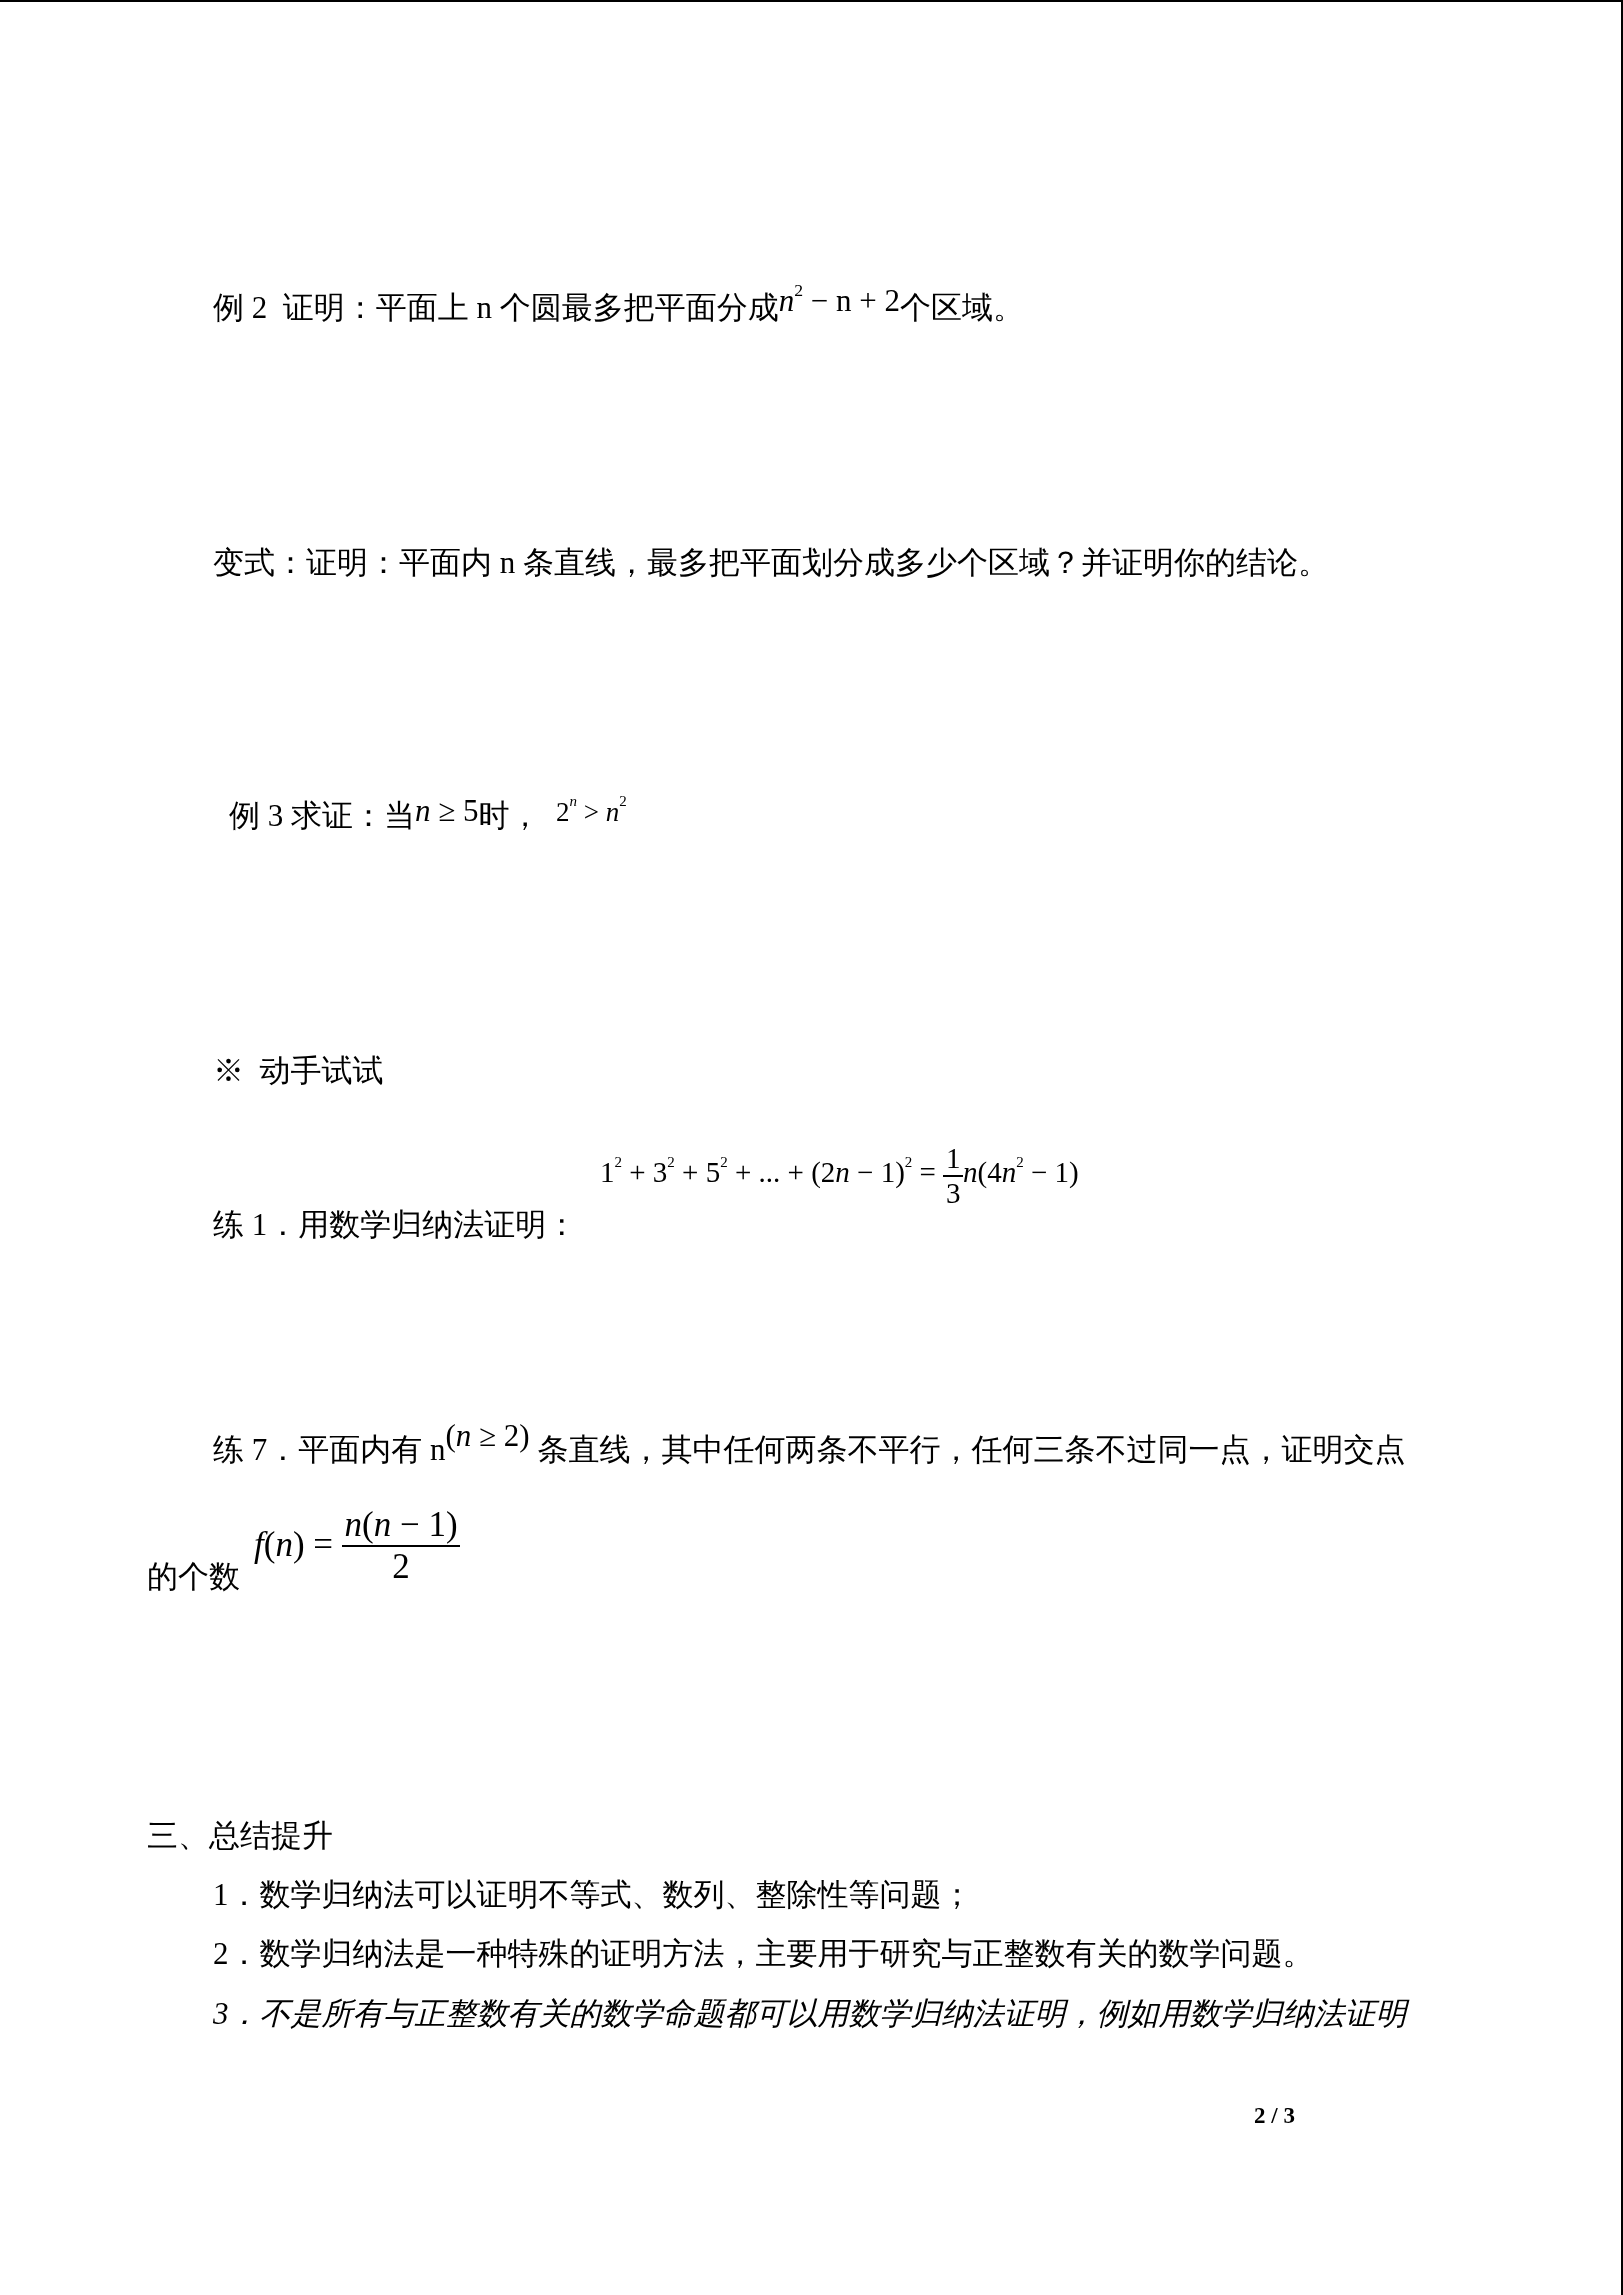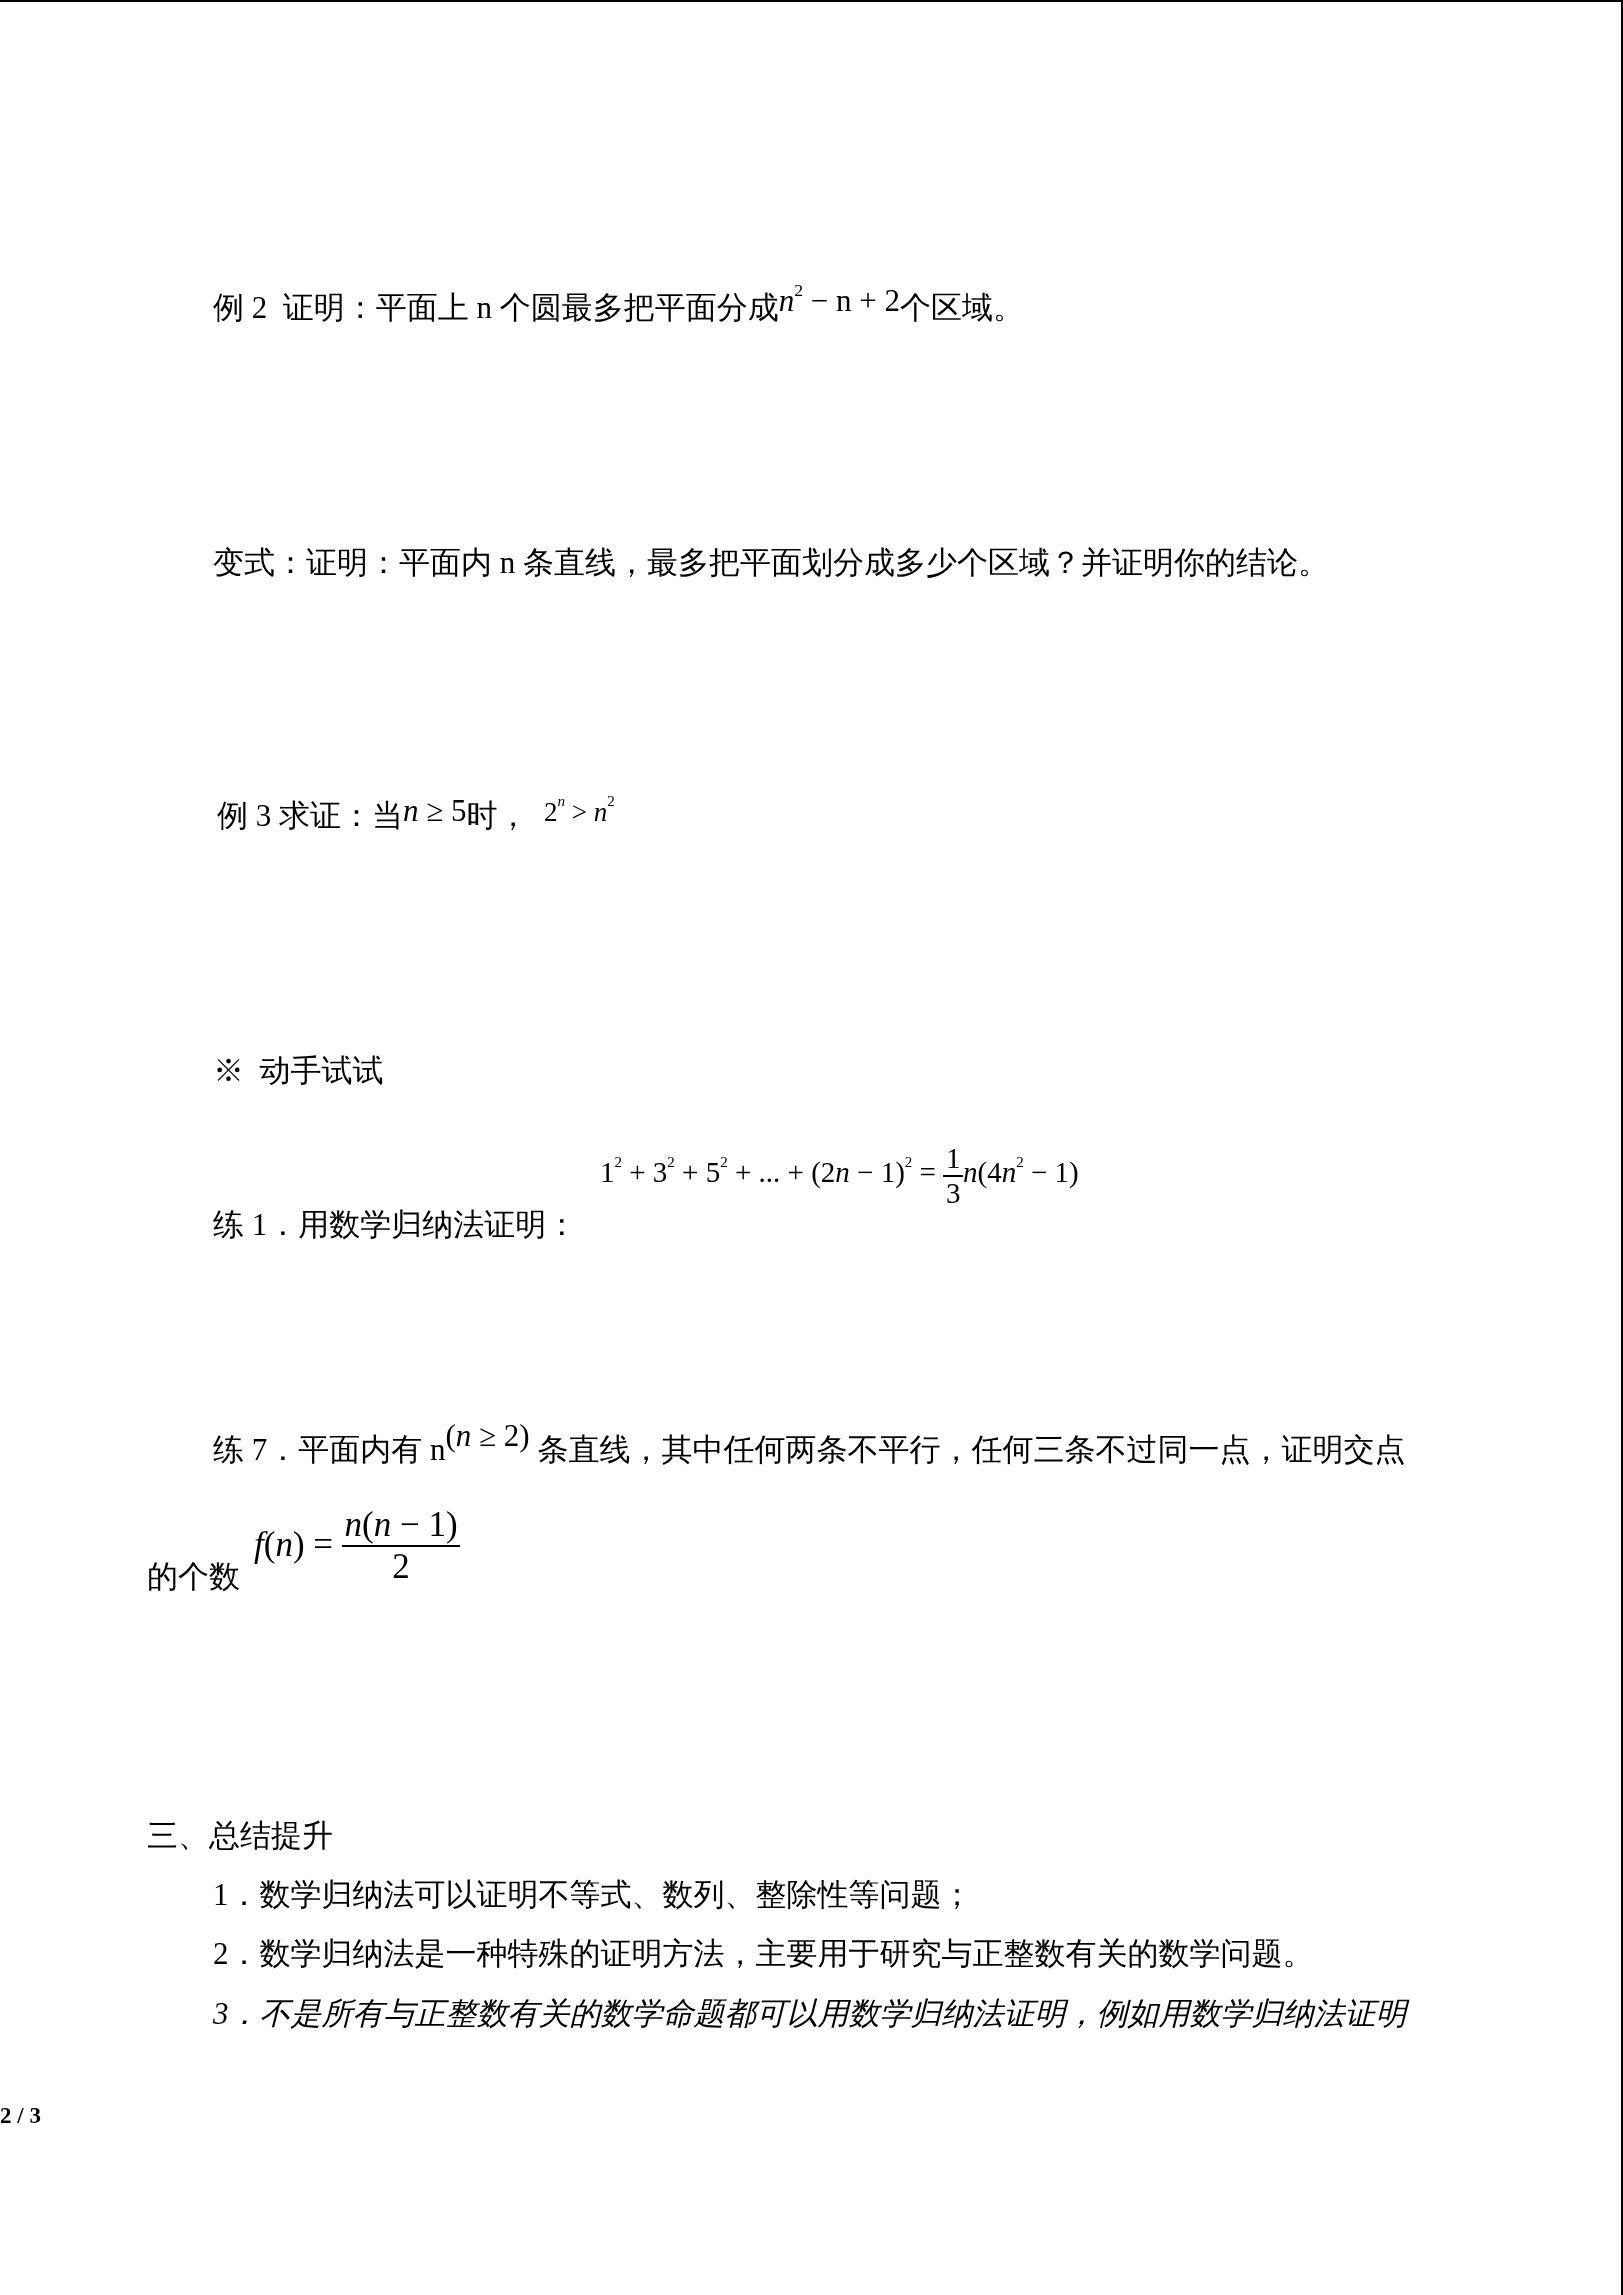--- a/index.html
+++ b/index.html
@@ -61,42 +61,42 @@
     }
     .frac .den {
       display: block;
       line-height: 1.05;
     }
     .page-number {
       position: absolute;
       top: 2103px;
       left: 0;
       width: 1295px;
-      text-align: left;
+      text-align: right;
       font-weight: bold;
       font-size: 23px;
       font-family: "Liberation Serif", serif;
     }
   </style>
 </head>
 <body>
 
 <div class="page-border-top"></div>
 <div class="page-border-right"></div>
 
 <div class="line" style="left:213px; top:289px;">
   <span>例 2</span>&nbsp;
   <span>证明：平面上 n 个圆最多把平面分成</span><span class="math" style="position:relative; top:-6.8px;"><i>n</i><span class="sup">2</span> <span>− n + 2</span></span><span>个区域。</span>
 </div>
 
 <div class="line" style="left:213px; top:547px;">
   <span>变式：证明：平面内 n 条直线，最多把平面划分成多少个区域？并证明你的结论。</span>
 </div>
 
-<div class="line" style="left:217px; top:799px;">
+<div class="line" style="left:229px; top:799px;">
   <span>例 3</span>&nbsp;<span>求证：当</span><span class="math" style="position:relative; top:-5.5px;"><i>n</i><span> ≥ 5</span></span><span>时，</span>&nbsp;&nbsp;<span class="math" style="position:relative; top:-5.5px; font-size:27px;"><span>2</span><span class="sup" style="font-size:15px;"><i>n</i></span><span> &gt; </span><i>n</i><span class="sup" style="font-size:15px;">2</span></span>
 </div>
 
 <div class="line" style="left:213px; top:1055px;">
   <span>※</span>&nbsp;&nbsp;<span>动手试试</span>
 </div>
 
 <div class="line" style="left:213px; top:1209px;text-align:right;">
   <span>练 1．用数学归纳法证明：</span>
 </div>

